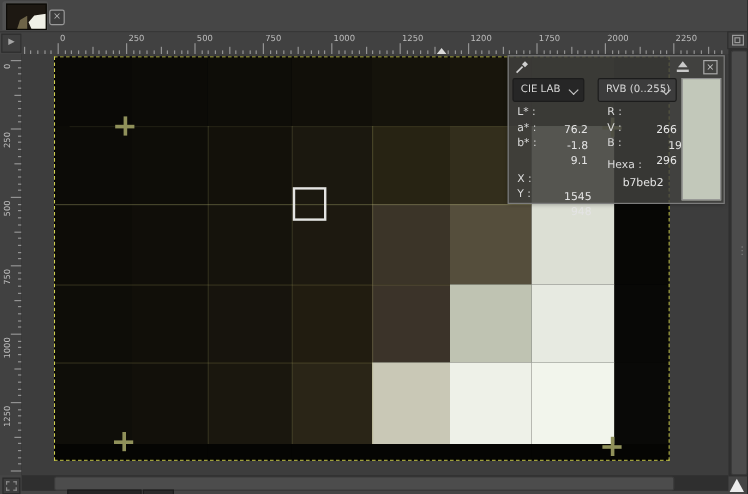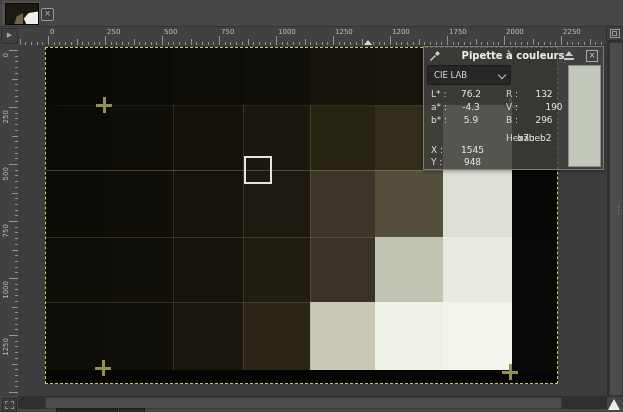--- a/index.html
+++ b/index.html
@@ -46,26 +46,26 @@
                 font-size:10px;font-weight:bold;color:#ececec;}
   #pipette-icon{position:absolute;left:5px;top:3px;width:12px;height:12px;}
   #eject-icon{position:absolute;left:139px;top:4px;width:12px;height:10px;}
   #eject-icon .tri{position:absolute;left:2px;top:0;width:0;height:0;border-left:4px solid transparent;
                    border-right:4px solid transparent;border-bottom:5px solid #c9c9c9;}
   #eject-icon .bar{position:absolute;left:1px;top:7px;width:10px;height:2px;background:#c9c9c9;}
   #close-icon{position:absolute;left:162px;top:3px;width:10px;height:10px;border:1px solid #a9a9a9;
               font-size:8px;line-height:9px;text-align:center;color:#c9c9c9;}
   .dd{position:absolute;height:20px;border:1px solid #1c1c1c;border-radius:2px;color:#d6d6d6;
       font-size:8.5px;line-height:19px;padding-left:6px;box-sizing:border-box;}
-  #dd-space{left:3px;top:18px;width:84px;background:#262626;}
+  #dd-space{left:3px;top:18px;width:60px;background:#262626;}
   #dd-model{left:74px;top:18px;width:66px;background:#3c3c3c;}
   .chev{position:absolute;right:5px;top:6px;width:5px;height:5px;border-right:1.4px solid #c5c5c5;
         border-bottom:1.4px solid #c5c5c5;transform:rotate(45deg);}
   .plabel{position:absolute;color:#d9d9d9;}
-  .pval{position:absolute;color:#e4e4e4;text-align:center;}
+  .pval{position:absolute;color:#e4e4e4;text-align:right;margin-top:15px;}
   #swatch{position:absolute;left:144px;top:18px;width:31px;height:100px;border:1px solid #8e8e8e;}
 
   
   #zoom-corner{left:606px;top:26px;width:16px;height:13px;background:#3f3f3f;border:1px solid #2e2e2e;}
   #zoom-corner .in1{position:absolute;left:3px;top:2px;width:8px;height:7px;border:1px solid #9a9a9a;}
   #zoom-corner .in2{position:absolute;left:5px;top:4px;width:3px;height:3px;border:1px solid #9a9a9a;}
   #v-scroll{left:607px;top:40px;width:16px;height:357px;background:#2f2f2f;}
   #v-thumb{position:absolute;left:2px;top:2px;width:12px;height:352px;background:#4c4c4c;border:1px solid #3a3a3a;border-radius:2px;}
   #v-grip{position:absolute;left:4px;top:163px;font-size:9px;color:#7e7e7e;line-height:9px;}
   #h-scroll{left:18px;top:396px;width:589px;height:13px;background:#2f2f2f;}
@@ -353,41 +353,44 @@
         <div class="plus-v" style="left: 463px; top: 316px; height: 16px; background: rgb(144, 145, 90);"></div>
         <div id="sample-square" style="left: 198px; top: 108px; width: 24px; height: 24px;"></div>
       </div>
   </div>
 
   <div class="abs" id="picker">
     <svg id="pipette-icon" viewBox="0 0 12 12">
       <path d="M1.5 10.5 L6.5 5.5" stroke="#cfcfcf" stroke-width="1.4" fill="none"></path>
       <path d="M6 3.5 L8.5 1 L11 3.5 L8.5 6 Z" fill="#cfcfcf"></path>
     </svg>
-    <div id="picker-title">Pipette à couleurs</div>
     <div id="eject-icon">
       <div class="tri"></div>
       <div class="bar"></div>
     </div>
     <div id="close-icon">×</div>
 
     <div class="dd" id="dd-space">
       <span>CIE LAB</span>
       <span class="chev"></span>
     </div>
+    <div class="dd" id="dd-model">
+      <span>RVB (0..255)</span>
+      <span class="chev"></span>
+    </div>
 
     <span class="plabel" style="left:7px;top:42px">L* :</span>
     <span class="pval" style="left:28px;top:42px;width:38px">76.2</span>
     <span class="plabel" style="left:7px;top:55px">a* :</span>
-    <span class="pval" style="left:28px;top:55px;width:38px">-4.3</span>
+    <span class="pval" style="left:28px;top:55px;width:38px">-1.8</span>
     <span class="plabel" style="left:7px;top:68px">b* :</span>
-    <span class="pval" style="left:28px;top:68px;width:38px">5.9</span>
+    <span class="pval" style="left:28px;top:68px;width:38px">9.1</span>
 
     <span class="plabel" style="left:82px;top:42px">R :</span>
-    <span class="pval" style="left:100px;top:42px;width:40px">132</span>
+    <span class="pval" style="left:100px;top:42px;width:40px">266</span>
     <span class="plabel" style="left:82px;top:55px">V :</span>
     <span class="pval" style="left:110px;top:55px;width:40px">190</span>
     <span class="plabel" style="left:82px;top:68px">B :</span>
     <span class="pval" style="left:100px;top:68px;width:40px">296</span>
 
     <span class="plabel" style="left:82px;top:86px">Hexa :</span>
     <span class="pval" style="left:92px;top:86px;width:37px">b7beb2</span>
 
     <span class="plabel" style="left:7px;top:98px">X :</span>
     <span class="pval" style="left:28px;top:98px;width:41px">1545</span>

